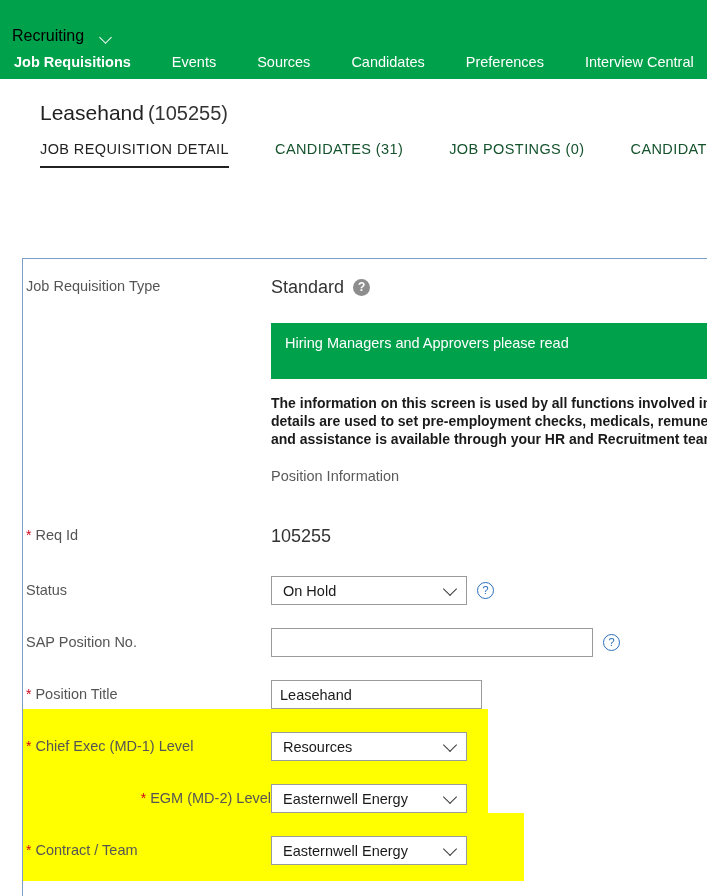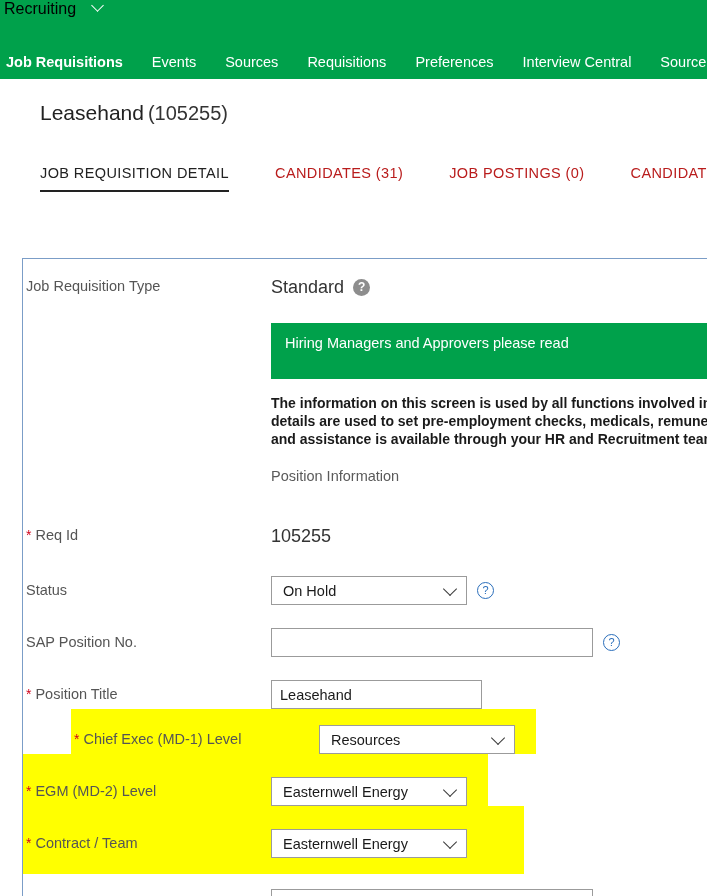--- a/index.html
+++ b/index.html
@@ -14,22 +14,22 @@
   
   .topbar {
     background: #00a14b;
     height: 79px;
     position: relative;
     overflow: hidden;
   }
   .module-row {
     height: 45px;
     display: flex;
-    align-items: flex-start;
-    padding-left: 4px;
+    align-items: flex-end;
+    padding-left: 12px;
   }
   .module-caret {
     margin-left: 16px;
     width: 13px;
     height: 13px;
     position: relative;
     display: inline-block;
   }
   .module-caret::before {
     content: "";
@@ -37,22 +37,23 @@
     left: 1px; top: 1px;
     width: 8px; height: 8px;
     border-right: 1.6px solid #ffffff;
     border-bottom: 1.6px solid #ffffff;
     transform: rotate(45deg);
   }
   .nav-row {
     height: 34px;
     display: flex;
     align-items: center;
-    padding-left: 6px;
+    padding-left: 14px;
     white-space: nowrap;
+    gap: 12px;
   }
   .nav-item {
     color: #ffffff;
     font-size: 14.5px;
     margin-right: 29px;
     cursor: pointer;
   }
   .nav-item.active { font-weight: bold; }
 
   
@@ -67,30 +68,30 @@
   }
   .req-id {
     font-size: 20px;
     color: #333333;
     display: inline;
     margin-left: 4px;
   }
 
   
   .subtabs {
-    margin-top: 40px;
+    margin-top: 16px;
     padding-left: 40px;
     display: flex;
     white-space: nowrap;
     align-items: flex-start;
   }
   .subtab {
     font-size: 14.5px;
     letter-spacing: .4px;
-    color: #b91c1c;
+    color: #14532d;
     padding-bottom: 9px;
     margin-right: 46px;
     cursor: pointer;
   }
   .subtab.active {
     color: #222222;
     border-bottom: 2.5px solid #222222;
   }
 
   
@@ -235,21 +236,21 @@
 
 <div class="topbar">
   <div class="module-row">
     <span>Recruiting</span>
     <span class="module-caret"></span>
   </div>
   <div class="nav-row">
     <span class="nav-item active">Job Requisitions</span>
     <span class="nav-item">Events</span>
     <span class="nav-item">Sources</span>
-    <span class="nav-item">Requisitions</span>
+    <span class="nav-item">Candidates</span>
     <span class="nav-item">Preferences</span>
     <span class="nav-item">Interview Central</span>
     <span class="nav-item">Source Tracker</span>
   </div>
 </div>
 
 <div class="page-head">
   <h1 class="req-title">Leasehand</h1><span class="req-id">(105255)</span>
 </div>
 
@@ -316,32 +317,32 @@
     </div>
   </div>
 
   <div class="row" style="padding-top:23px;">
     <div class="label" style="padding-top:5px;"><span class="star">*</span><span>Position Title</span></div>
     <div class="field">
       <input class="textbox narrow" type="text" value="Leasehand" style="">
     </div>
   </div>
 
-  <div class="row highlight" style="padding-top: 16px; background: rgb(255, 255, 0); width: 465px; margin-left: 48px;">
+  <div class="row highlight" style="padding-top: 23px; background: rgb(255, 255, 0); width: 465px;">
     <div class="label" style="padding-top:5px;"><span class="star">*</span><span>Chief Exec (MD-1) Level</span></div>
     <div class="field">
       <span class="select">
         <span class="val">Resources</span>
         <span class="chev"></span>
       </span>
     </div>
   </div>
 
   <div class="row highlight" style="padding-top: 23px; background: rgb(255, 255, 0); width: 465px;">
-    <div class="label" style="padding-top:5px;"><span class="star">*</span><span>EGM (MD-2) Level</span></div>
+    <div class="label" style="padding-top:5px;text-align:right;"><span class="star">*</span><span>EGM (MD-2) Level</span></div>
     <div class="field">
       <span class="select">
         <span class="val">Easternwell Energy</span>
         <span class="chev"></span>
       </span>
     </div>
   </div>
 
   <div class="row highlight" style="padding-top: 23px; padding-bottom: 16px; background: rgb(255, 255, 0); width: 501px;">
     <div class="label" style="padding-top:5px;"><span class="star">*</span><span>Contract / Team</span></div>

